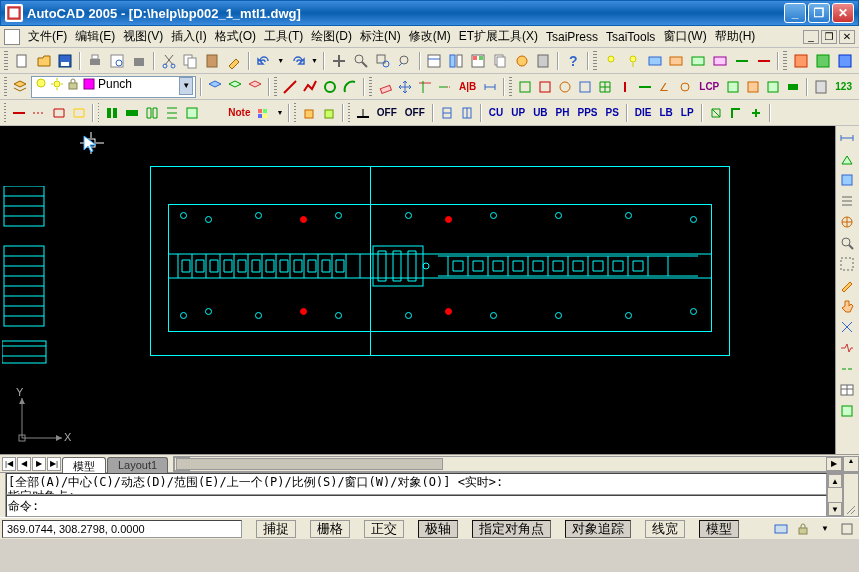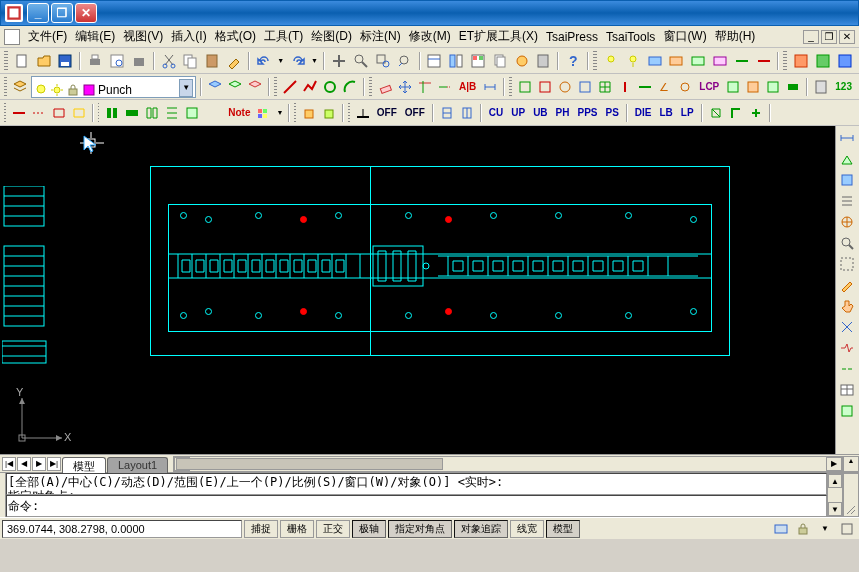--- a/index.html
+++ b/index.html
@@ -15,21 +15,21 @@
 .menubar span.item { padding: 2px 4px; cursor:pointer; font-size:12px; }
 .menubar .child-win { margin-left:auto; display:flex; gap:2px; }
 .menubar .child-win div { width:16px; height:14px; border:1px solid #999; background:#ece9d8; display:flex; align-items:center; justify-content:center; font-size:10px; cursor:pointer; }
 
 .toolbar { background:#ece9d8; border-bottom:1px solid #c0c0c0; padding:2px 4px; display:flex; align-items:center; gap:2px; flex-wrap:nowrap; overflow:hidden; height:26px; }
 .tbtn { width:20px; height:20px; border:1px solid transparent; display:flex; align-items:center; justify-content:center; cursor:pointer; font-size:12px; }
 .tbtn svg { width:16px; height:16px;}
 .sep { width:2px; height:18px; border-left:1px solid #a0a0a0; border-right:1px solid #fff; margin:0 2px; }
 .grip { width:4px; height:20px; background: repeating-linear-gradient(to bottom, #888 0 1px, transparent 1px 3px); margin-right:2px; cursor:move;}
 
-.layer-combo { display:flex; align-items:flex-end; height:22px; border:1px solid #7f9db9; background:#fff; width:220px; padding:0 2px; gap:2px; }
+.layer-combo { display:flex; align-items:flex-start; height:22px; border:1px solid #7f9db9; background:#fff; width:220px; padding:0 2px; gap:2px; }
 .layer-combo .dd { margin-left:auto; width:14px; height:18px; background:#c8d6ea; border:1px solid #7f9db9; display:flex; align-items:center; justify-content:center; cursor:pointer; font-size:8px;}
 .layer-bulb{width:14px;height:14px;}
 
 .text-btn { height:20px; padding:0 2px; border:1px solid transparent; display:flex; align-items:center; font-size:10px; font-family:Arial; cursor:pointer; color:#003; font-weight:bold;}
 .text-btn.green { color:#060;margin-top:48px; }
 .text-btn.blue { color:#00a; }
 
 .drawing-area { position:relative; background:#000; display:flex; }
 .canvas { flex:1; position:relative; background:#000; overflow:hidden; }
 .right-tools { width:24px; background:#ece9d8; border-left:1px solid #999; display:flex; flex-direction:column; gap:1px; padding:2px 1px; }
@@ -44,23 +44,23 @@
 .layout-tabs .tab.inactive { background:#a3a3a3; color:#333; }
 .layout-tabs .hscroll { flex:1; height:16px; background:#ece9d8; border:1px solid #999; margin-left:4px; position:relative; }
 .layout-tabs .hscroll .th { position:absolute; left:2px; top:1px; bottom:1px; width:40%; background:#c8c4b8; border:1px solid #999; }
 .layout-tabs .hscroll .ar { position:absolute; top:0; bottom:0; width:16px; display:flex; align-items:center; justify-content:center; background:#ece9d8; border:1px solid #999; font-size:8px; cursor:pointer;}
 
 .cmd { height:45px; border-top:1px solid #999; display:flex; background:#fff; }
 .cmd textarea { flex:1; border:1px inset #999; font-family:SimSun,monospace; font-size:12px; padding:1px; resize:none; line-height:14px; background:#fff;}
 .cmd .vs { width:16px; background:#ece9d8; border:1px solid #999; position:relative; }
 .cmd .vs .ar { position:absolute; left:0; right:0; height:14px; display:flex; align-items:center; justify-content:center; font-size:8px; border:1px solid #999; background:#ece9d8; cursor:pointer;}
 
-.status { height:22px; background:#ece9d8; border-top:1px solid #fff; display:flex; align-items:center; gap:2px; padding:0 2px; }
+.status { height:22px; background:#ece9d8; border-top:1px solid #fff; display:flex; align-items:center; gap:14px; padding:0 2px; }
 .status .coord { width:240px; height:18px; border:1px inset #999; background:#fff; padding:0 4px; font-family:Arial; font-size:11px; display:flex; align-items:center;}
-.status .sbtn { height:18px; padding:0 6px; border:1px solid #999; background:#ece9d8; display:flex; align-items:center; font-size:10px; cursor:pointer;}
+.status .sbtn { height:18px; padding:0 6px; border:1px solid #999; background:#ece9d8; display:flex; align-items:center; font-size:13px; cursor:pointer;}
 .status .sbtn.active { border:1px inset #666; background:#d4d0c8; }
 .status .tray { margin-left:auto; display:flex; gap:2px; }
 
 .cursor-cross { position:absolute; left:80px; top:6px; pointer-events:none; }
 .cursor-cross line { stroke:#fff; stroke-width:1;}
 .cursor-cross rect { fill:none; stroke:#fff; stroke-width:1;}
 
 
 .dwg-outer { position:absolute; border:1px solid #0ff; }
 .dot { position:absolute; width:7px; height:7px; border:1px solid #0ff; border-radius:50%; }
@@ -72,20 +72,21 @@
 </head>
 <body>
 
 <div class="titlebar">
   <div class="icon">
     <svg viewBox="0 0 16 16">
         <path d="M2 2h12v12H2z" fill="#c33"></path>
         <path d="M4 4h8v8H4z" fill="#fff"></path>
       </svg>
   </div>
+  <div class="title">AutoCAD 2005 - [D:\help\bp002_1_mtl1.dwg]</div>
   <div class="winbtns">
     <div class="winbtn">_</div>
     <div class="winbtn">❐</div>
     <div class="winbtn close">✕</div>
   </div>
 </div>
 
 <div class="menubar">
   <div class="doc-icon"></div>
   <span class="item">文件(F)</span>

